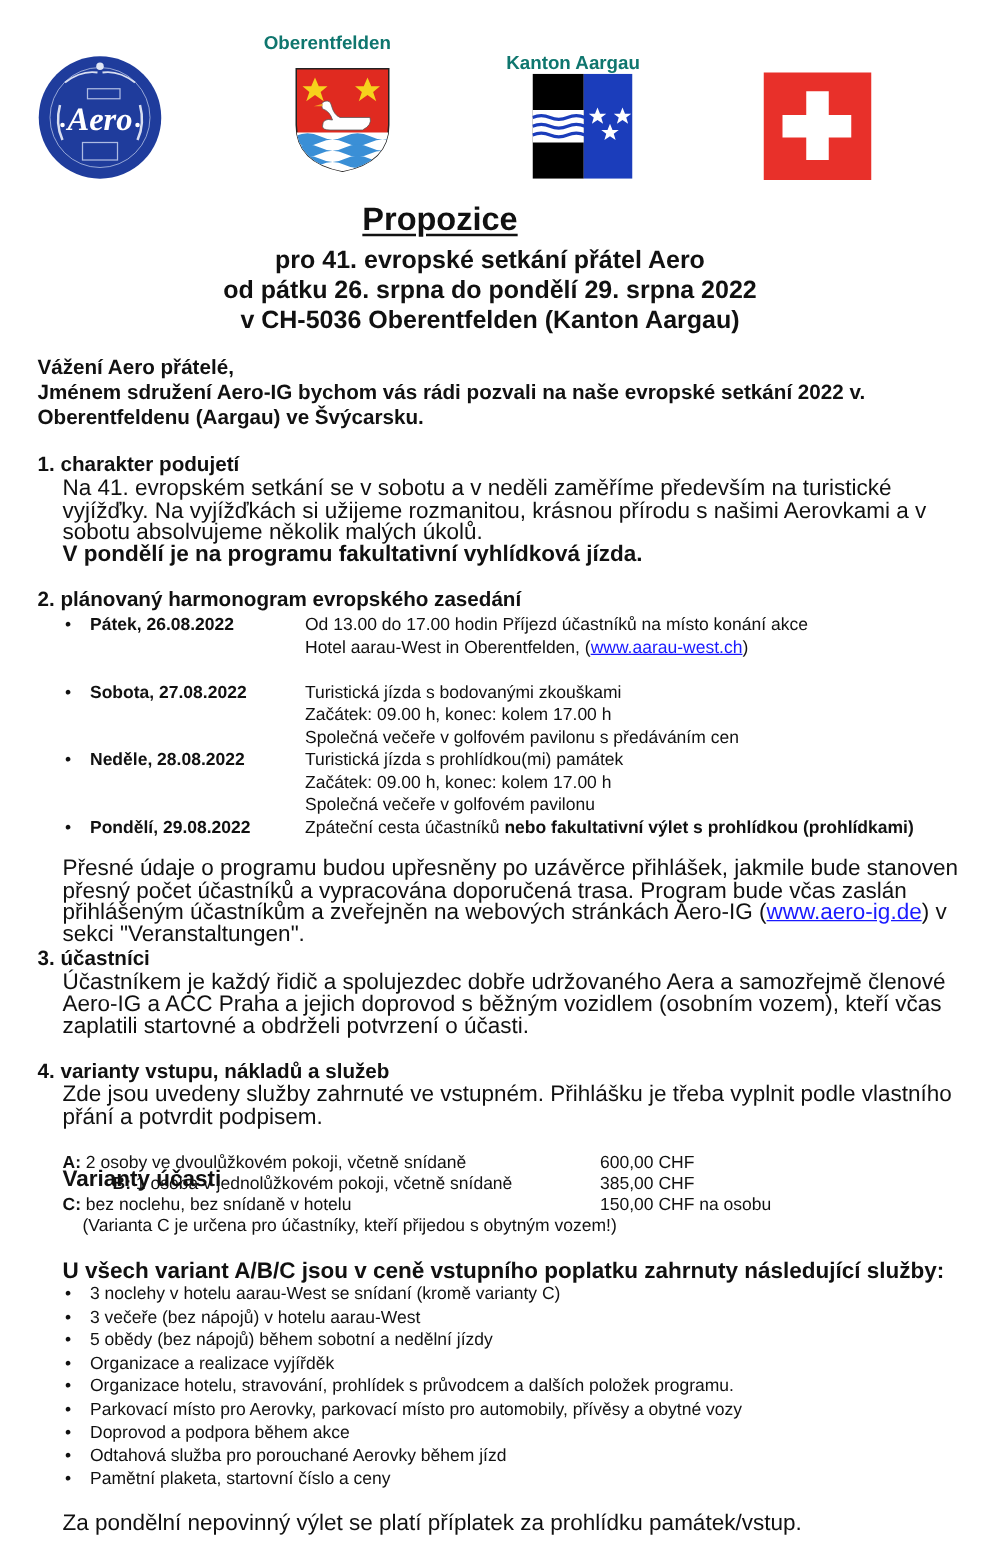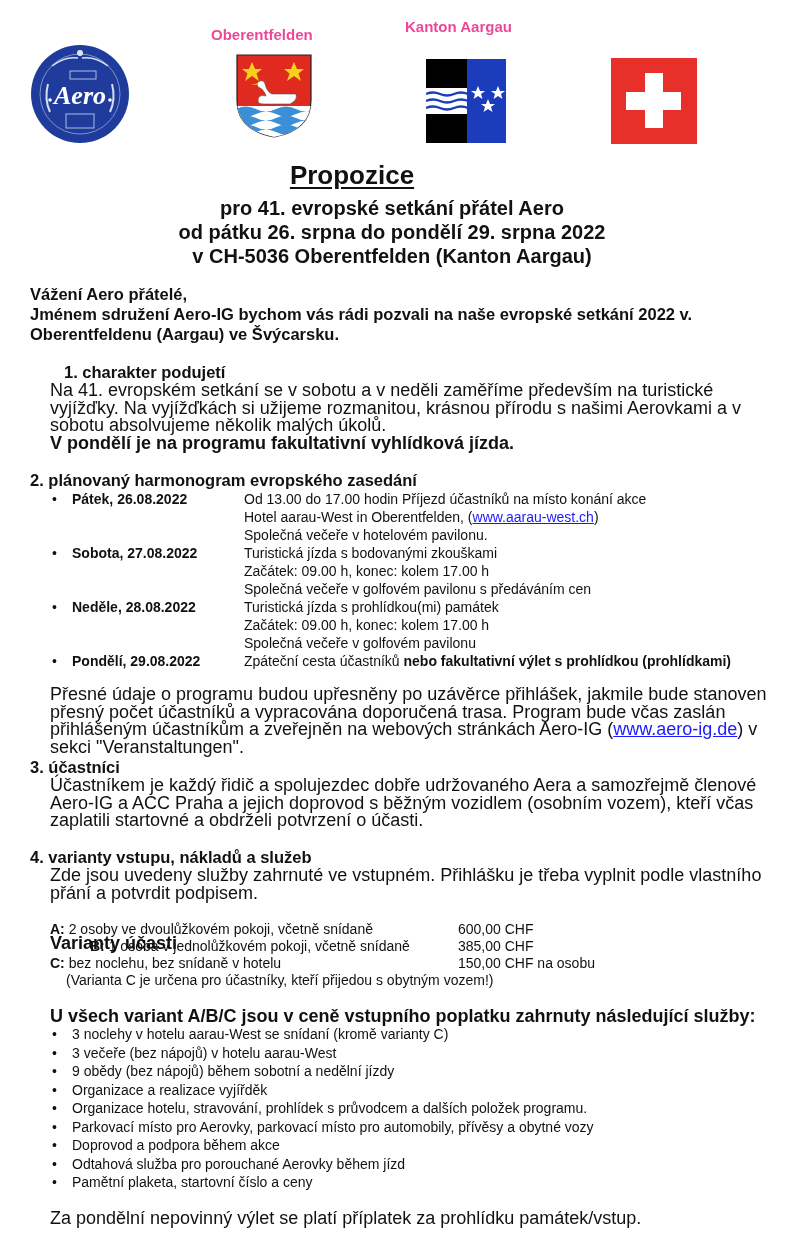--- a/index.html
+++ b/index.html
@@ -1,33 +1,33 @@
 <!DOCTYPE html>
 <html><head>
   <meta charset="utf-8">
   <style>
     html, body { margin: 0; padding: 0; background: #ffffff; }
     body { width: 800px; height: 1252px; position: relative; overflow: hidden;
            font-family: "Liberation Sans", sans-serif; color: #111; }
     .abs { position: absolute; }
-    .logo-label { font-weight: bold; font-size: 15px; color: #ec4899; }
+    .logo-label { font-weight: bold; font-size: 15px; color: #0f766e; }
     .title { width: 704px; text-align: center; }
     .t-main { top: 160px; font-size: 26px; font-weight: bold; text-decoration: underline; text-underline-offset: 3px; }
     .t-sub { font-size: 20px; font-weight: bold; line-height: 24px; padding-left: 40px; }
     .greet { left: 30px; font-size: 16.5px; font-weight: bold; line-height: 20px; width: 760px; }
     .h { left: 30px; font-size: 16.5px; font-weight: bold; }
     .p { left: 50px; font-size: 18px; line-height: 17.5px; width: 720px; }
     .bold { font-weight: bold; }
     a.link { color: #1a1aff; text-decoration: underline; text-align: right; }
     .sched-row { position: absolute; left: 50px; font-size: 14px; line-height: 18px; width: 740px; }
     .bullet { position: absolute; left: 2px; }
     .sched-date { position: absolute; left: 22px; font-weight: bold; }
     .sched-desc { position: absolute; left: 194px; width: 540px; }
     .var-row { position: absolute; left: 50px; font-size: 14px; line-height: 17px; width: 720px; }
-    .var-price { position: absolute; left: 408px; }
+    .var-price { position: absolute; left: 430px; }
     .svc { position: absolute; left: 50px; font-size: 14px; line-height: 18px; }
     .svc .b { position: absolute; left: 2px; }
     .svc .t { position: absolute; left: 22px; white-space: nowrap; }
   </style>
 </head>
 <body>
 
 <div class="abs" style="left:30px;top:44px;width:100px;height:100px;">
   <svg width="100" height="100" viewBox="0 0 100 100">
     <circle cx="50" cy="50" r="49" fill="#1f3c9c"></circle>
@@ -58,21 +58,21 @@
       <rect x="0" y="52" width="76" height="34" fill="#ffffff"></rect>
       <path d="M0 55 Q10 50 20 55 T40 55 T60 55 T80 55 V60 Q70 55 60 60 T40 60 T20 60 T0 60 Z" fill="#3a8fd6"></path>
       <path d="M0 64 Q10 59 20 64 T40 64 T60 64 T80 64 V69 Q70 64 60 69 T40 69 T20 69 T0 69 Z" fill="#3a8fd6"></path>
       <path d="M0 73 Q10 68 20 73 T40 73 T60 73 T80 73 V78 Q70 73 60 78 T40 78 T20 78 T0 78 Z" fill="#3a8fd6"></path>
     </g>
     <path d="M22 47 Q22 40 30 42 Q28 35 22 33 Q20 28 24 27 Q28 26 29 30 Q31 38 36 40 L60 40 Q62 46 54 50 L28 50 Q22 50 22 47 Z" fill="#ffffff" stroke="#555" stroke-width="0.6"></path>
     <path d="M22 29 L15 31 L22 31 Z" fill="#f6a020"></path>
   </svg>
 </div>
 
-<div class="abs logo-label" style="left:405px;top:18px;">Kanton Aargau</div>
+<div class="abs logo-label" style="left:405px;top:42px;">Kanton Aargau</div>
 <div class="abs" style="left:426px;top:59px;">
   <svg width="80" height="84" viewBox="0 0 80 84">
     <rect x="0" y="0" width="41" height="84" fill="#000000"></rect>
     <rect x="41" y="0" width="39" height="84" fill="#1b3dbb"></rect>
     <rect x="0" y="29" width="41" height="26" fill="#ffffff"></rect>
     <path d="M0 35 Q7 32 14 35 T28 35 T42 35" stroke="#1b3dbb" stroke-width="2.4" fill="none"></path>
     <path d="M0 42 Q7 39 14 42 T28 42 T42 42" stroke="#1b3dbb" stroke-width="2.4" fill="none"></path>
     <path d="M0 49 Q7 46 14 49 T28 49 T42 49" stroke="#1b3dbb" stroke-width="2.4" fill="none"></path>
     <polygon points="52,27 54,32 59,32 55,35 56.5,40 52,37 47.5,40 49,35 45,32 50,32" fill="#fff"></polygon>
     <polygon points="72,27 74,32 79,32 75,35 76.5,40 72,37 67.5,40 69,35 65,32 70,32" fill="#fff"></polygon>
@@ -86,33 +86,32 @@
 </div>
 
 <div class="abs title t-main">Propozice</div>
 <div class="abs title t-sub" style="top:196px;">pro 41. evropské setkání přátel Aero</div>
 <div class="abs title t-sub" style="top:220px;">od pátku 26. srpna do pondělí 29. srpna 2022</div>
 <div class="abs title t-sub" style="top:244px;">v CH-5036 Oberentfelden (Kanton Aargau)</div>
 
 <div class="abs greet" style="top:284px;">Vážení Aero přátelé,</div>
 <div class="abs greet" style="top:304px;">Jménem sdružení Aero-IG bychom vás rádi pozvali na naše evropské setkání 2022 v. Oberentfelden​u (Aargau) ve Švýcarsku.</div>
 
-<div class="abs h" style="top:363px;margin-left:34px;">1. charakter podujetí</div>
+<div class="abs h" style="top:363px;">1. charakter podujetí</div>
 <div class="abs p" style="top:382px;">Na 41. evropském setkání se v sobotu a v neděli zaměříme především na turistické vyjížďky. Na vyjížďkách si užijeme rozmanitou, krásnou přírodu s našimi Aerovkami a v sobotu absolvujeme několik malých úkolů.</div>
 <div class="abs p bold" style="top:435px;">V pondělí je na programu fakultativní vyhlídková jízda.</div>
 
 <div class="abs h" style="top:471px;">2. plánovaný harmonogram evropského zasedání</div>
 
 <div class="sched-row" style="top:490px;height:56px;">
   <span class="bullet">•</span>
   <span class="sched-date">Pátek, 26.08.2022</span>
   <div class="sched-desc">
     <div>Od 13.00 do 17.00 hodin Příjezd účastníků na místo konání akce</div>
     <div><span>Hotel aarau-West in Oberentfelden, (</span><a class="link">www.aarau-west.ch</a>)</div>
-    <div>Společná večeře v hotelovém pavilonu.</div>
   </div>
 </div>
 
 <div class="sched-row" style="top:544px;height:56px;">
   <span class="bullet">•</span>
   <span class="sched-date">Sobota, 27.08.2022</span>
   <div class="sched-desc">
     <div>Turistická jízda s bodovanými zkouškami</div>
     <div>Začátek: 09.00 h, konec: kolem 17.00 h</div>
     <div>Společná večeře v golfovém pavilonu s předáváním cen</div>
@@ -170,21 +169,21 @@
 <div class="svc" style="top:1025px;">
     <span class="b">•</span>
     <span class="t">3 noclehy v hotelu aarau-West se snídaní (kromě varianty C)</span>
   </div>
 <div class="svc" style="top:1044px;">
     <span class="b">•</span>
     <span class="t">3 večeře (bez nápojů) v hotelu aarau-West</span>
   </div>
 <div class="svc" style="top:1062px;">
     <span class="b">•</span>
-    <span class="t">9 obědy (bez nápojů) během sobotní a nedělní jízdy</span>
+    <span class="t">5 obědy (bez nápojů) během sobotní a nedělní jízdy</span>
   </div>
 <div class="svc" style="top:1081px;">
     <span class="b">•</span>
     <span class="t">Organizace a realizace vyjířděk</span>
   </div>
 <div class="svc" style="top:1099px;">
     <span class="b">•</span>
     <span class="t">Organizace hotelu, stravování, prohlídek s průvodcem a dalších položek programu.</span>
   </div>
 <div class="svc" style="top:1118px;">

